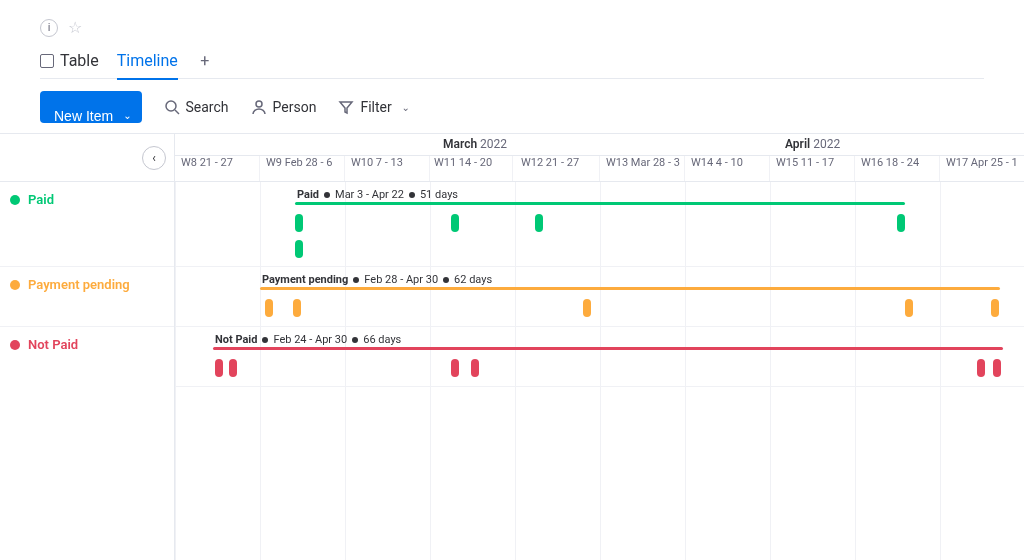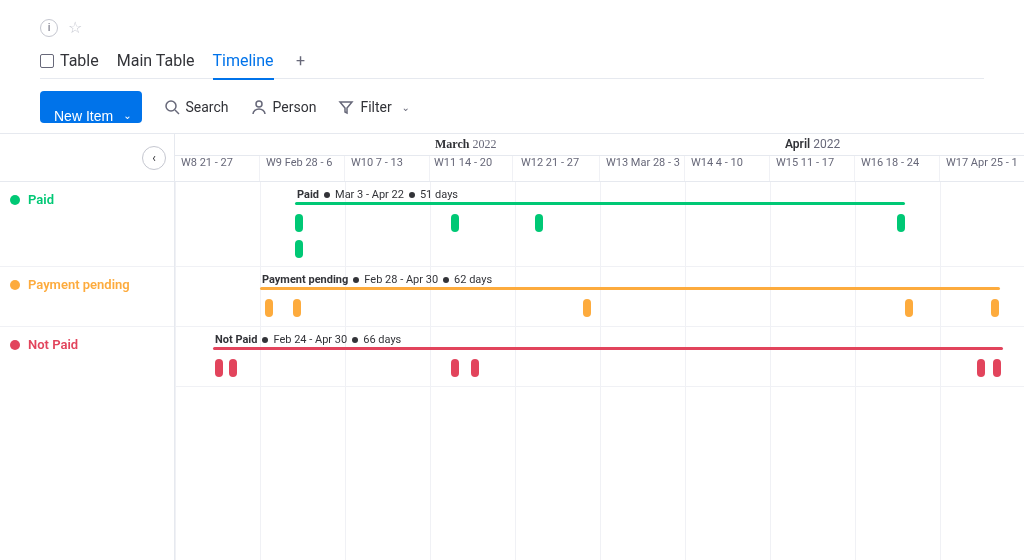--- a/index.html
+++ b/index.html
@@ -73,23 +73,20 @@
   <div class="title-row">
     <div class="title-icon">i</div>
     <div class="star">☆</div>
   </div>
 
   <div class="tabs">
     <div class="tab">
       <span class="home-ico"></span>
       <span>Table</span>
     </div>
-    <div class="tab">
-      <span>Main Table</span>
-    </div>
     <div class="tab active">
       <span>Timeline</span>
     </div>
     <div class="tab-add">+</div>
   </div>
 
   <div class="toolbar">
     <button class="btn-primary">
       <span>New Item</span>
       <span class="caret">⌄</span>
@@ -149,21 +146,21 @@
       <div class="group-label">
         <span class="dot c-red"></span>
         <span>Not Paid</span>
       </div>
     </div>
   </div>
 
   <div class="grid-col">
 
     <div class="month-row">
-      <span class="month-label" style="left: 260px; font-family: Liberation Serif, serif;"><b>March</b> <span>2022</span></span>
+      <span class="month-label" style="left: 268px;"><b>March</b> <span>2022</span></span>
       <span class="month-label" style="left: 610px;"><b>April</b> <span>2022</span></span>
     </div>
 
     <div class="week-row">
       <div class="week-cell" style="left:0px;   width:85px;">
           <span>W8  21 - 27</span>
         </div>
       <div class="week-cell" style="left:85px;  width:85px;">
           <span>W9  Feb 28 - 6</span>
         </div>

